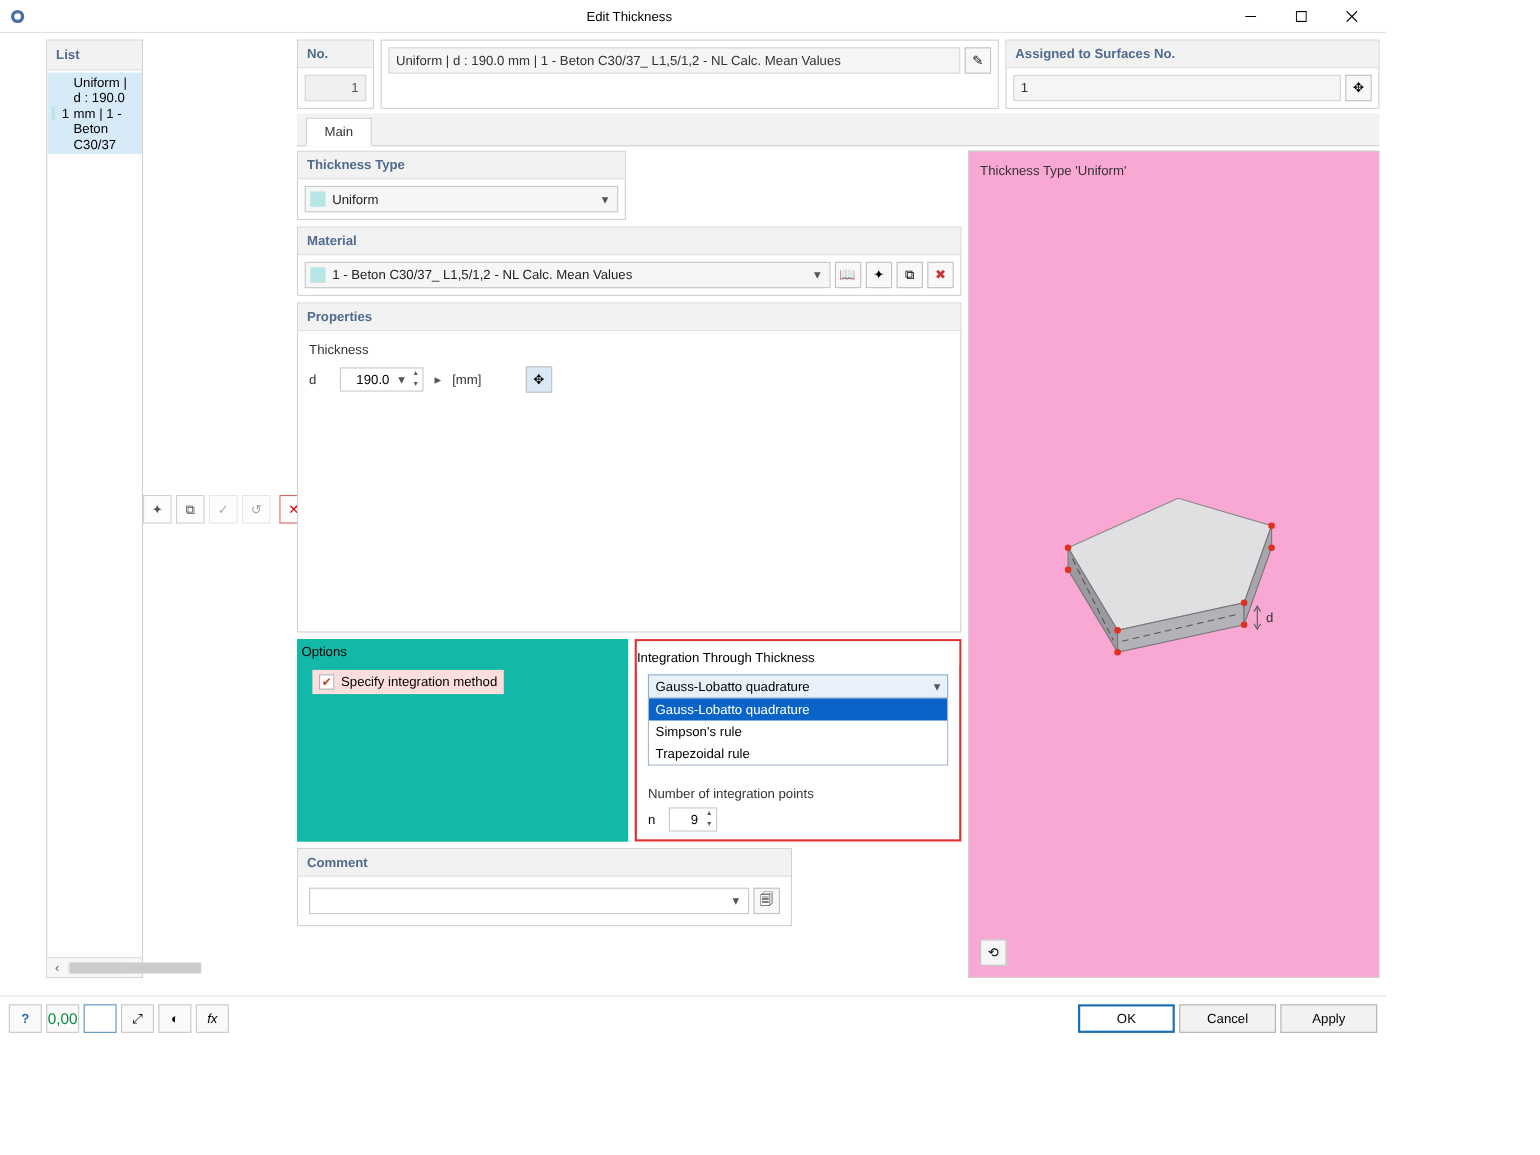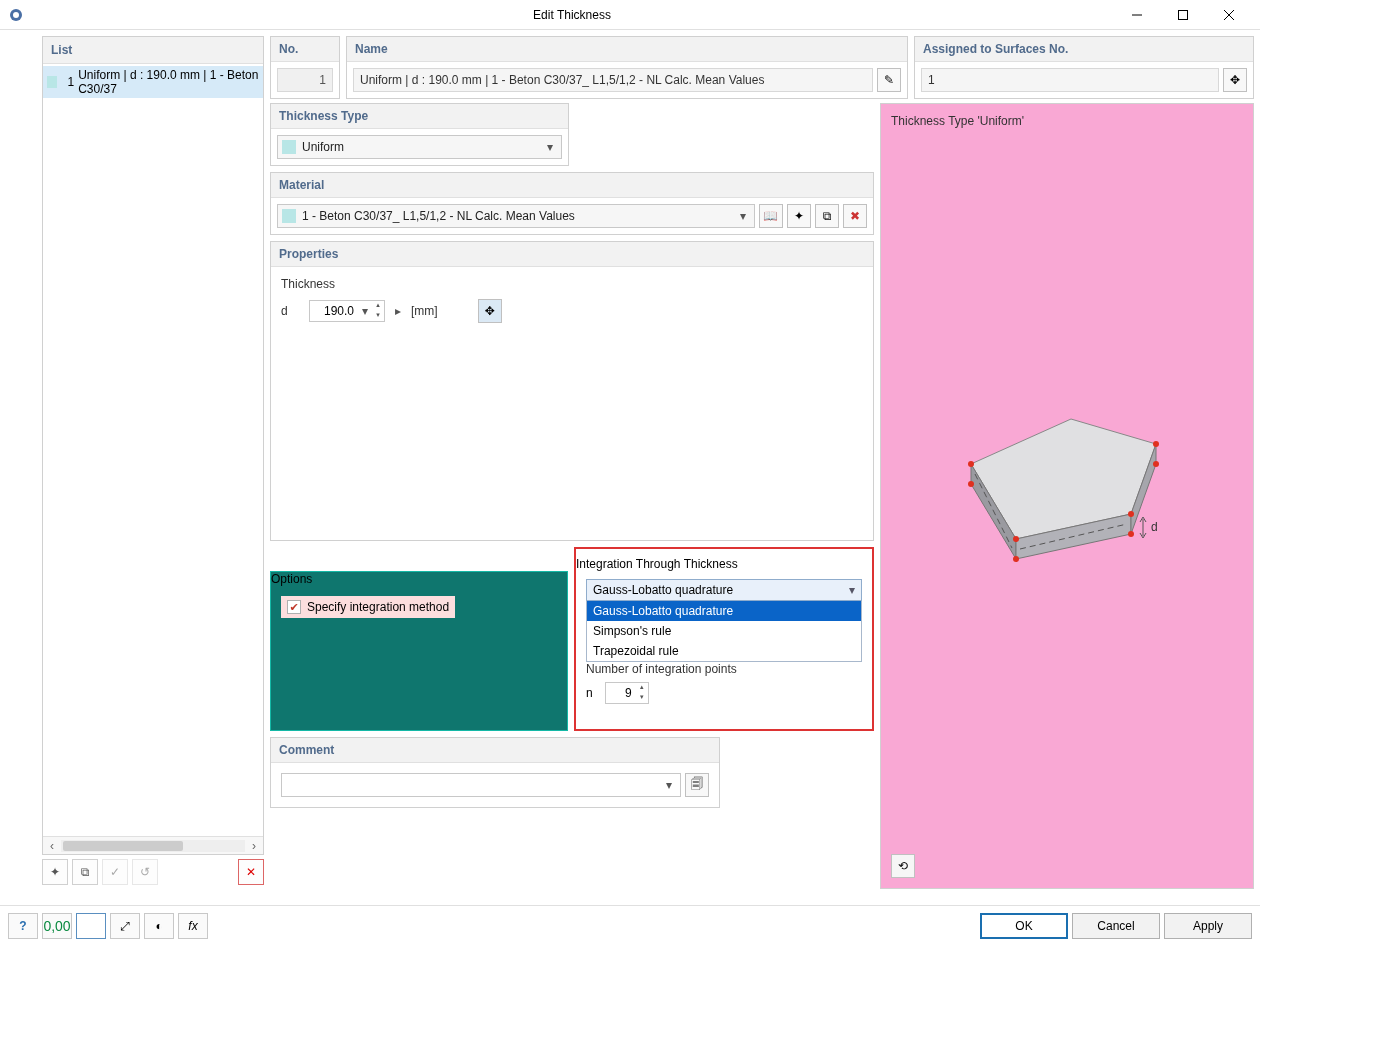--- a/index.html
+++ b/index.html
@@ -6,21 +6,21 @@
 body { background: #fff; width: 1260px; height: 945px; overflow: hidden; position: relative; }
 
 .titlebar { height: 30px; display: flex; align-items: center; padding: 0 8px; border-bottom: 1px solid #e0e0e0; }
 .titlebar .app-icon { width: 16px; height: 16px; margin-right: 6px; }
 .titlebar .title { flex: 1; color: #000; text-align: center; }
 .titlebar .winbtn { width: 46px; height: 30px; display: flex; align-items: center; justify-content: center; color: #000; }
 .titlebar .winbtn svg { width: 10px; height: 10px; }
 
 .body-area { display: flex; gap: 6px; padding: 6px; height: 865px; }
 
-.left-col { width: 258px; display: flex; flex-direction: column; padding-left: 36px; }
+.left-col { width: 258px; display: flex; flex-direction: row; padding-left: 36px; }
 .list-panel { border: 1px solid #d0d0d0; flex: 1; display: flex; flex-direction: column; background: #fff; }
 .panel-header { background: #f2f2f2; color: #516b8c; font-weight: 600; padding: 6px 8px; border-bottom: 1px solid #e0e0e0; }
 .list-body { flex: 1; overflow: hidden; padding: 2px 0; }
 .list-item { display: flex; align-items: center; padding: 2px 4px; background: #d6eaf8; }
 .item-swatch { width: 12px; height: 12px; background: #b8e6e6; margin-right: 6px; }
 .item-num { width: 14px; text-align: right; margin-right: 4px; }
 .hscroll { height: 18px; display: flex; align-items: center; border-top: 1px solid #e0e0e0; background: #f7f7f7; }
 .hscroll .arrow { width: 18px; text-align: center; color: #666; }
 .hscroll .track { flex: 1; height: 12px; background: #eee; position: relative; }
 .hscroll .thumb { position: absolute; left: 2px; top: 1px; width: 120px; height: 10px; background: #ccc; border-radius: 2px; }
@@ -61,33 +61,33 @@
 
 .numfield { display: inline-flex; align-items: center; height: 22px; border: 1px solid #c8c8c8; background: #fff; }
 .numfield .val { width: 48px; text-align: right; padding: 0 4px; }
 .numfield .dd { width: 14px; text-align: center; color: #555; }
 .numfield .spin { width: 12px; height: 20px; display: flex; flex-direction: column; }
 .numfield .spin div { flex: 1; font-size: 7px; text-align: center; color: #555; }
 
 .row-pair { display: flex; gap: 6px; }
 .w-half { flex: 1; }
 
-.options-box { border: 1px solid #14b8a6; background: #0f766e; margin-top: 24px; }
+.options-box { border: 4px solid #14b8a6; background: #14b8a6; }
 .opt-body { padding: 10px; }
 .chk-row { display: flex; align-items: center; gap: 6px; background: #fcdede; padding: 4px 6px; width: fit-content; }
 .chk { width: 14px; height: 14px; border: 1px solid #b0b0b0; background: #fff; display: flex; align-items: center; justify-content: center; color: #c0392b; font-size: 11px; }
 
 .itg-box { border: 2px solid #d33; background: #fff; }
 .itg-body { padding: 8px 10px 14px 10px; }
 .itg-dd { height: 22px; border: 1px solid #8faccc; background: #e8f0fa; display: flex; align-items: center; padding: 0 6px; }
 .itg-dd .dd-arrow { color: #556; }
 .itg-list { border: 1px solid #a8b8cc; border-top: none; }
 .itg-list .opt { padding: 3px 6px; }
 .itg-list .opt.sel { background: #0a64c8; color: #fff; }
-.num-row { }
+.num-row { margin-top: 18px; }
 .num-label { margin-bottom: 6px; color: #333; }
 .num-inline { display: flex; align-items: center; gap: 12px; }
 
 .comment-group { }
 .comment-body { display: flex; align-items: center; gap: 4px; padding: 10px; }
 
 .preview-btn { position: absolute; left: 10px; bottom: 10px; width: 24px; height: 24px; border: 1px solid #c0c0c0; background: #f6f6f6; display:flex;align-items:center;justify-content:center;}
 
 .footer { position: absolute; left: 0; right: 0; bottom: 0; height: 40px; border-top: 1px solid #e0e0e0; display: flex; align-items: center; padding: 0 8px; gap: 4px; }
 .footer .fbtn { width: 30px; height: 26px; border: 1px solid #c8c8c8; background: #fafafa; display:flex;align-items:center;justify-content:center; }
@@ -159,39 +159,41 @@
 
   <div class="right-area">
     <div class="top-row">
       <div class="group no-group">
         <div class="ghead">No.</div>
         <div class="gbody">
             <div class="no-field">1</div>
           </div>
       </div>
       <div class="group name-group">
-        <div class="ghead">Name</div>
         <div class="gbody">
           <div class="text-field">Uniform | d : 190.0 mm | 1 - Beton C30/37_ L1,5/1,2 - NL Calc. Mean Values</div>
           <div class="field-btn">
               <span>✎</span>
             </div>
         </div>
       </div>
       <div class="group assign-group">
         <div class="ghead">Assigned to Surfaces No.</div>
         <div class="gbody">
           <div class="text-field">1</div>
           <div class="field-btn">
               <span>✥</span>
             </div>
         </div>
       </div>
     </div>
 
+    <div class="tab-strip">
+      <div class="tab">Main</div>
+    </div>
 
     <div class="main-cols">
       <div class="left-main">
         <div class="row-pair">
           <div class="group w-half">
             <div class="ghead">Thickness Type</div>
             <div class="gbody">
               <div class="dropdown" style="flex:1">
                 <span class="swatch-sm"></span>
                 <span class="dd-text">Uniform</span>

